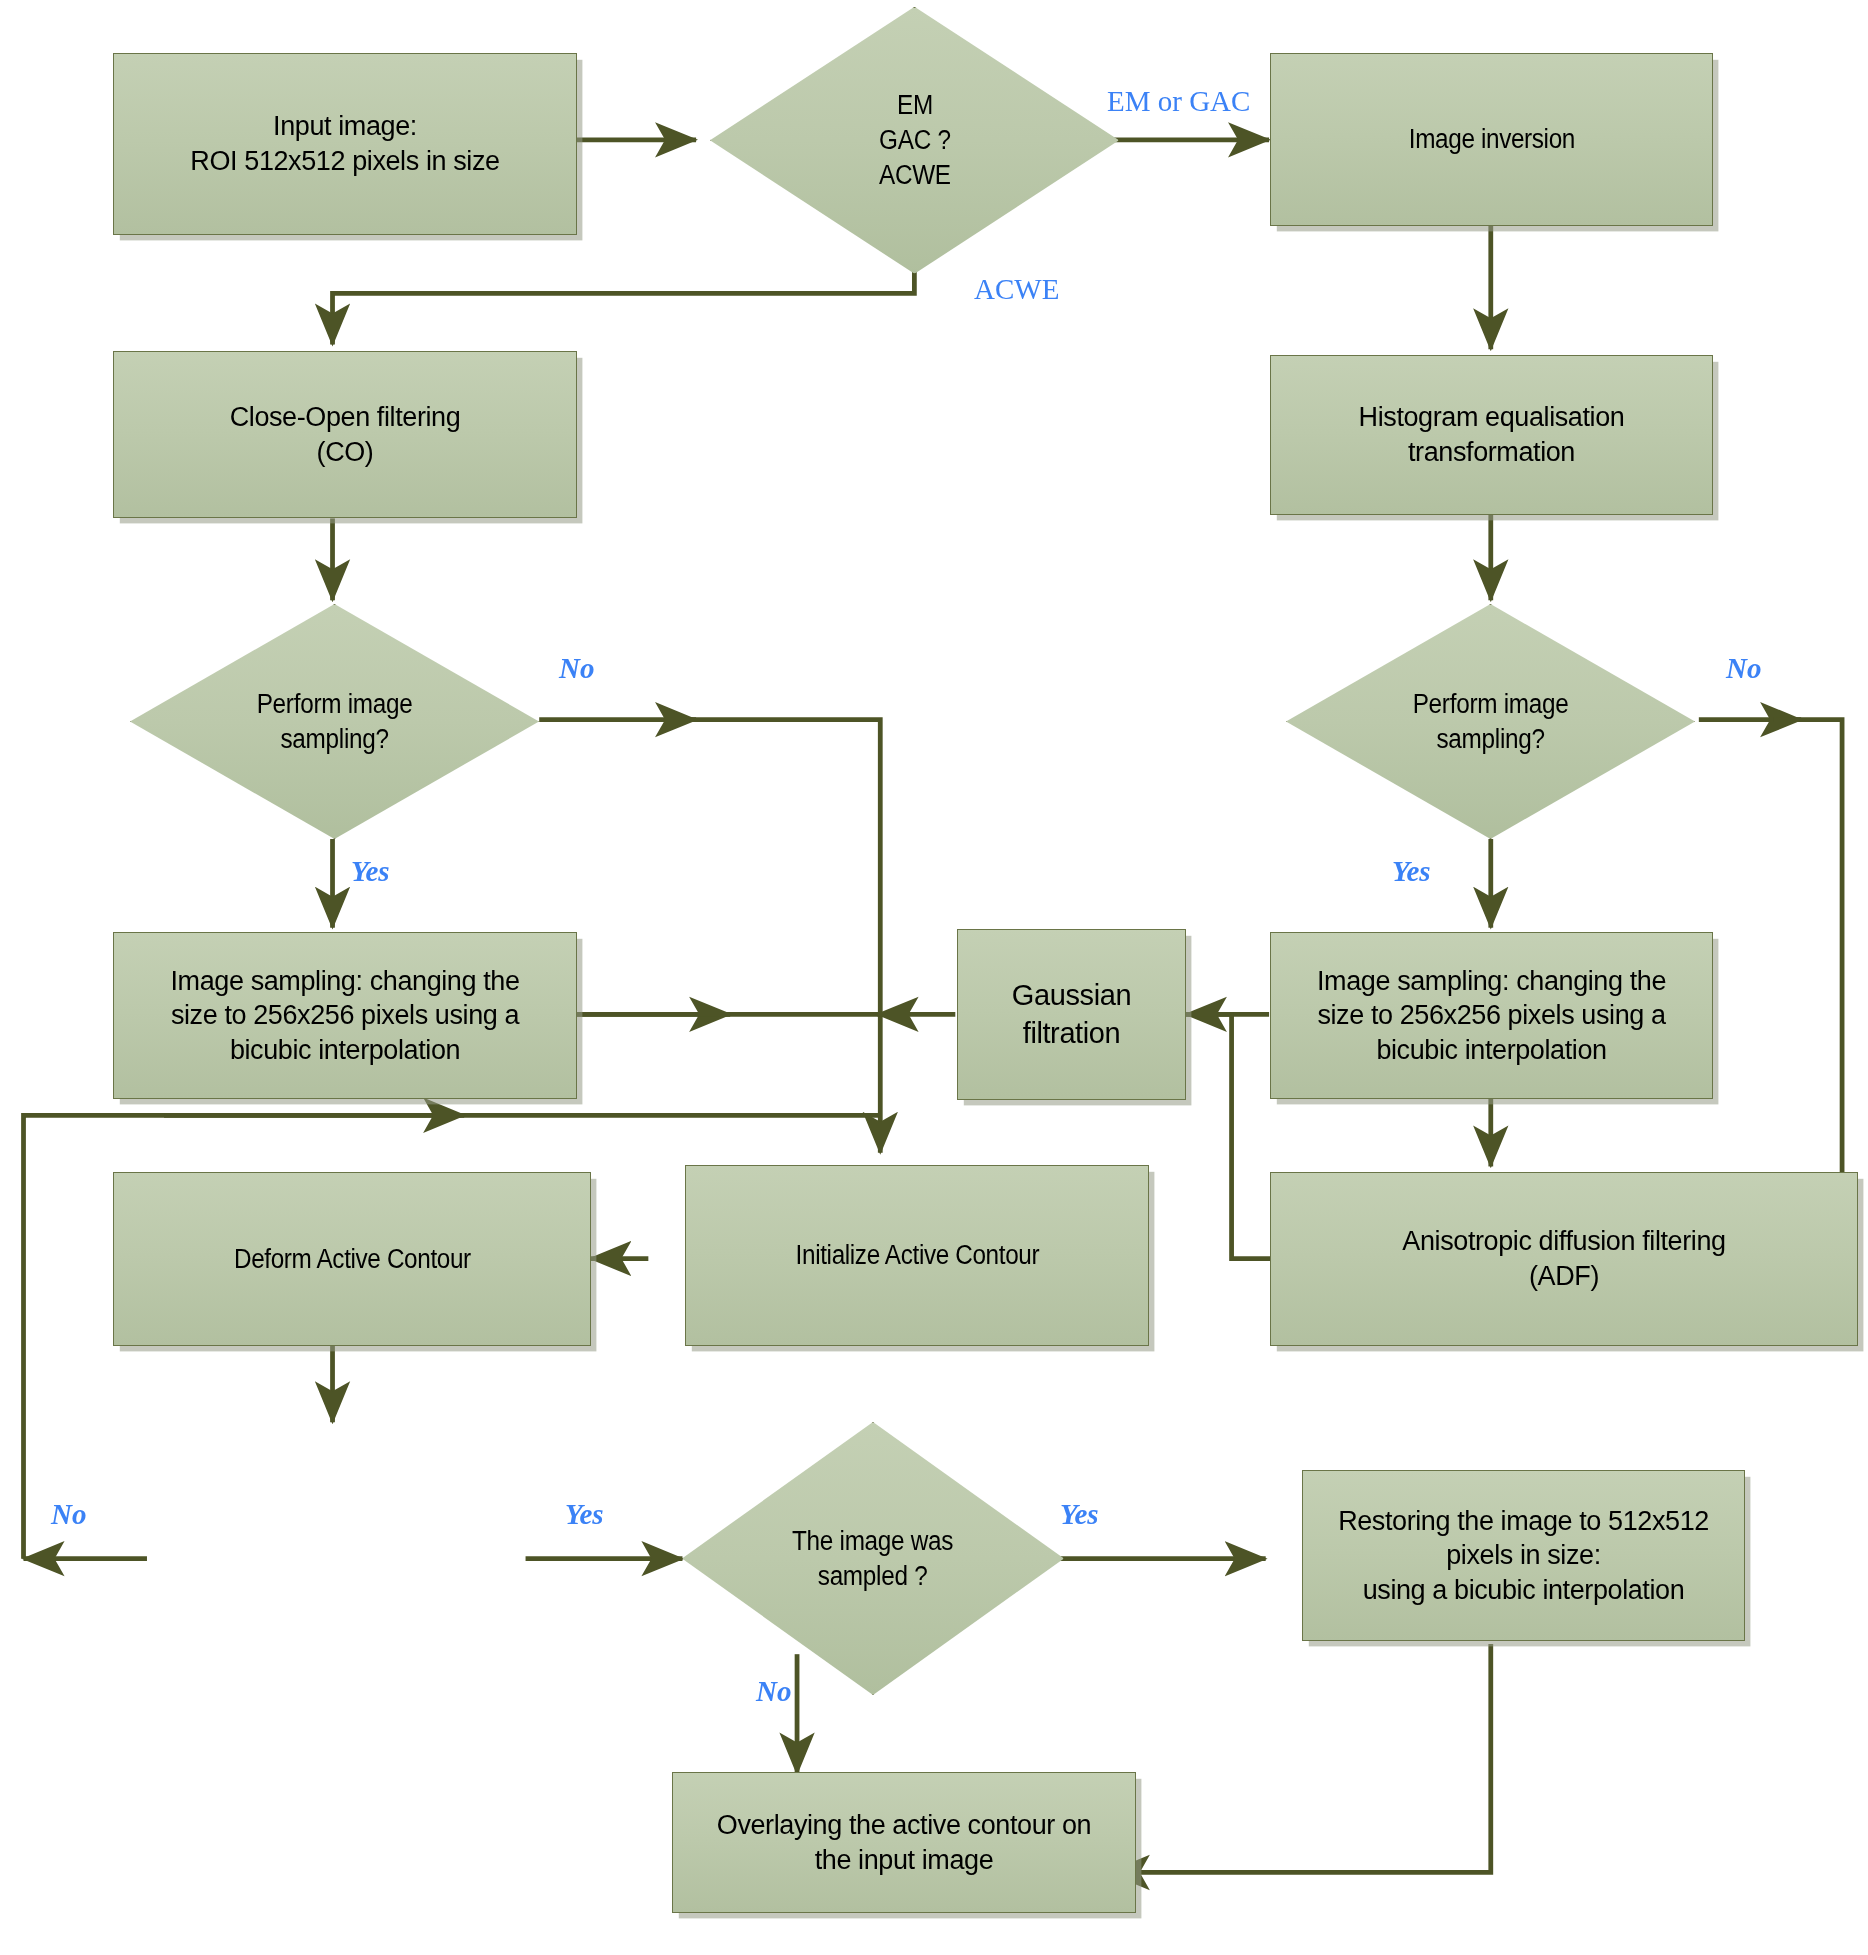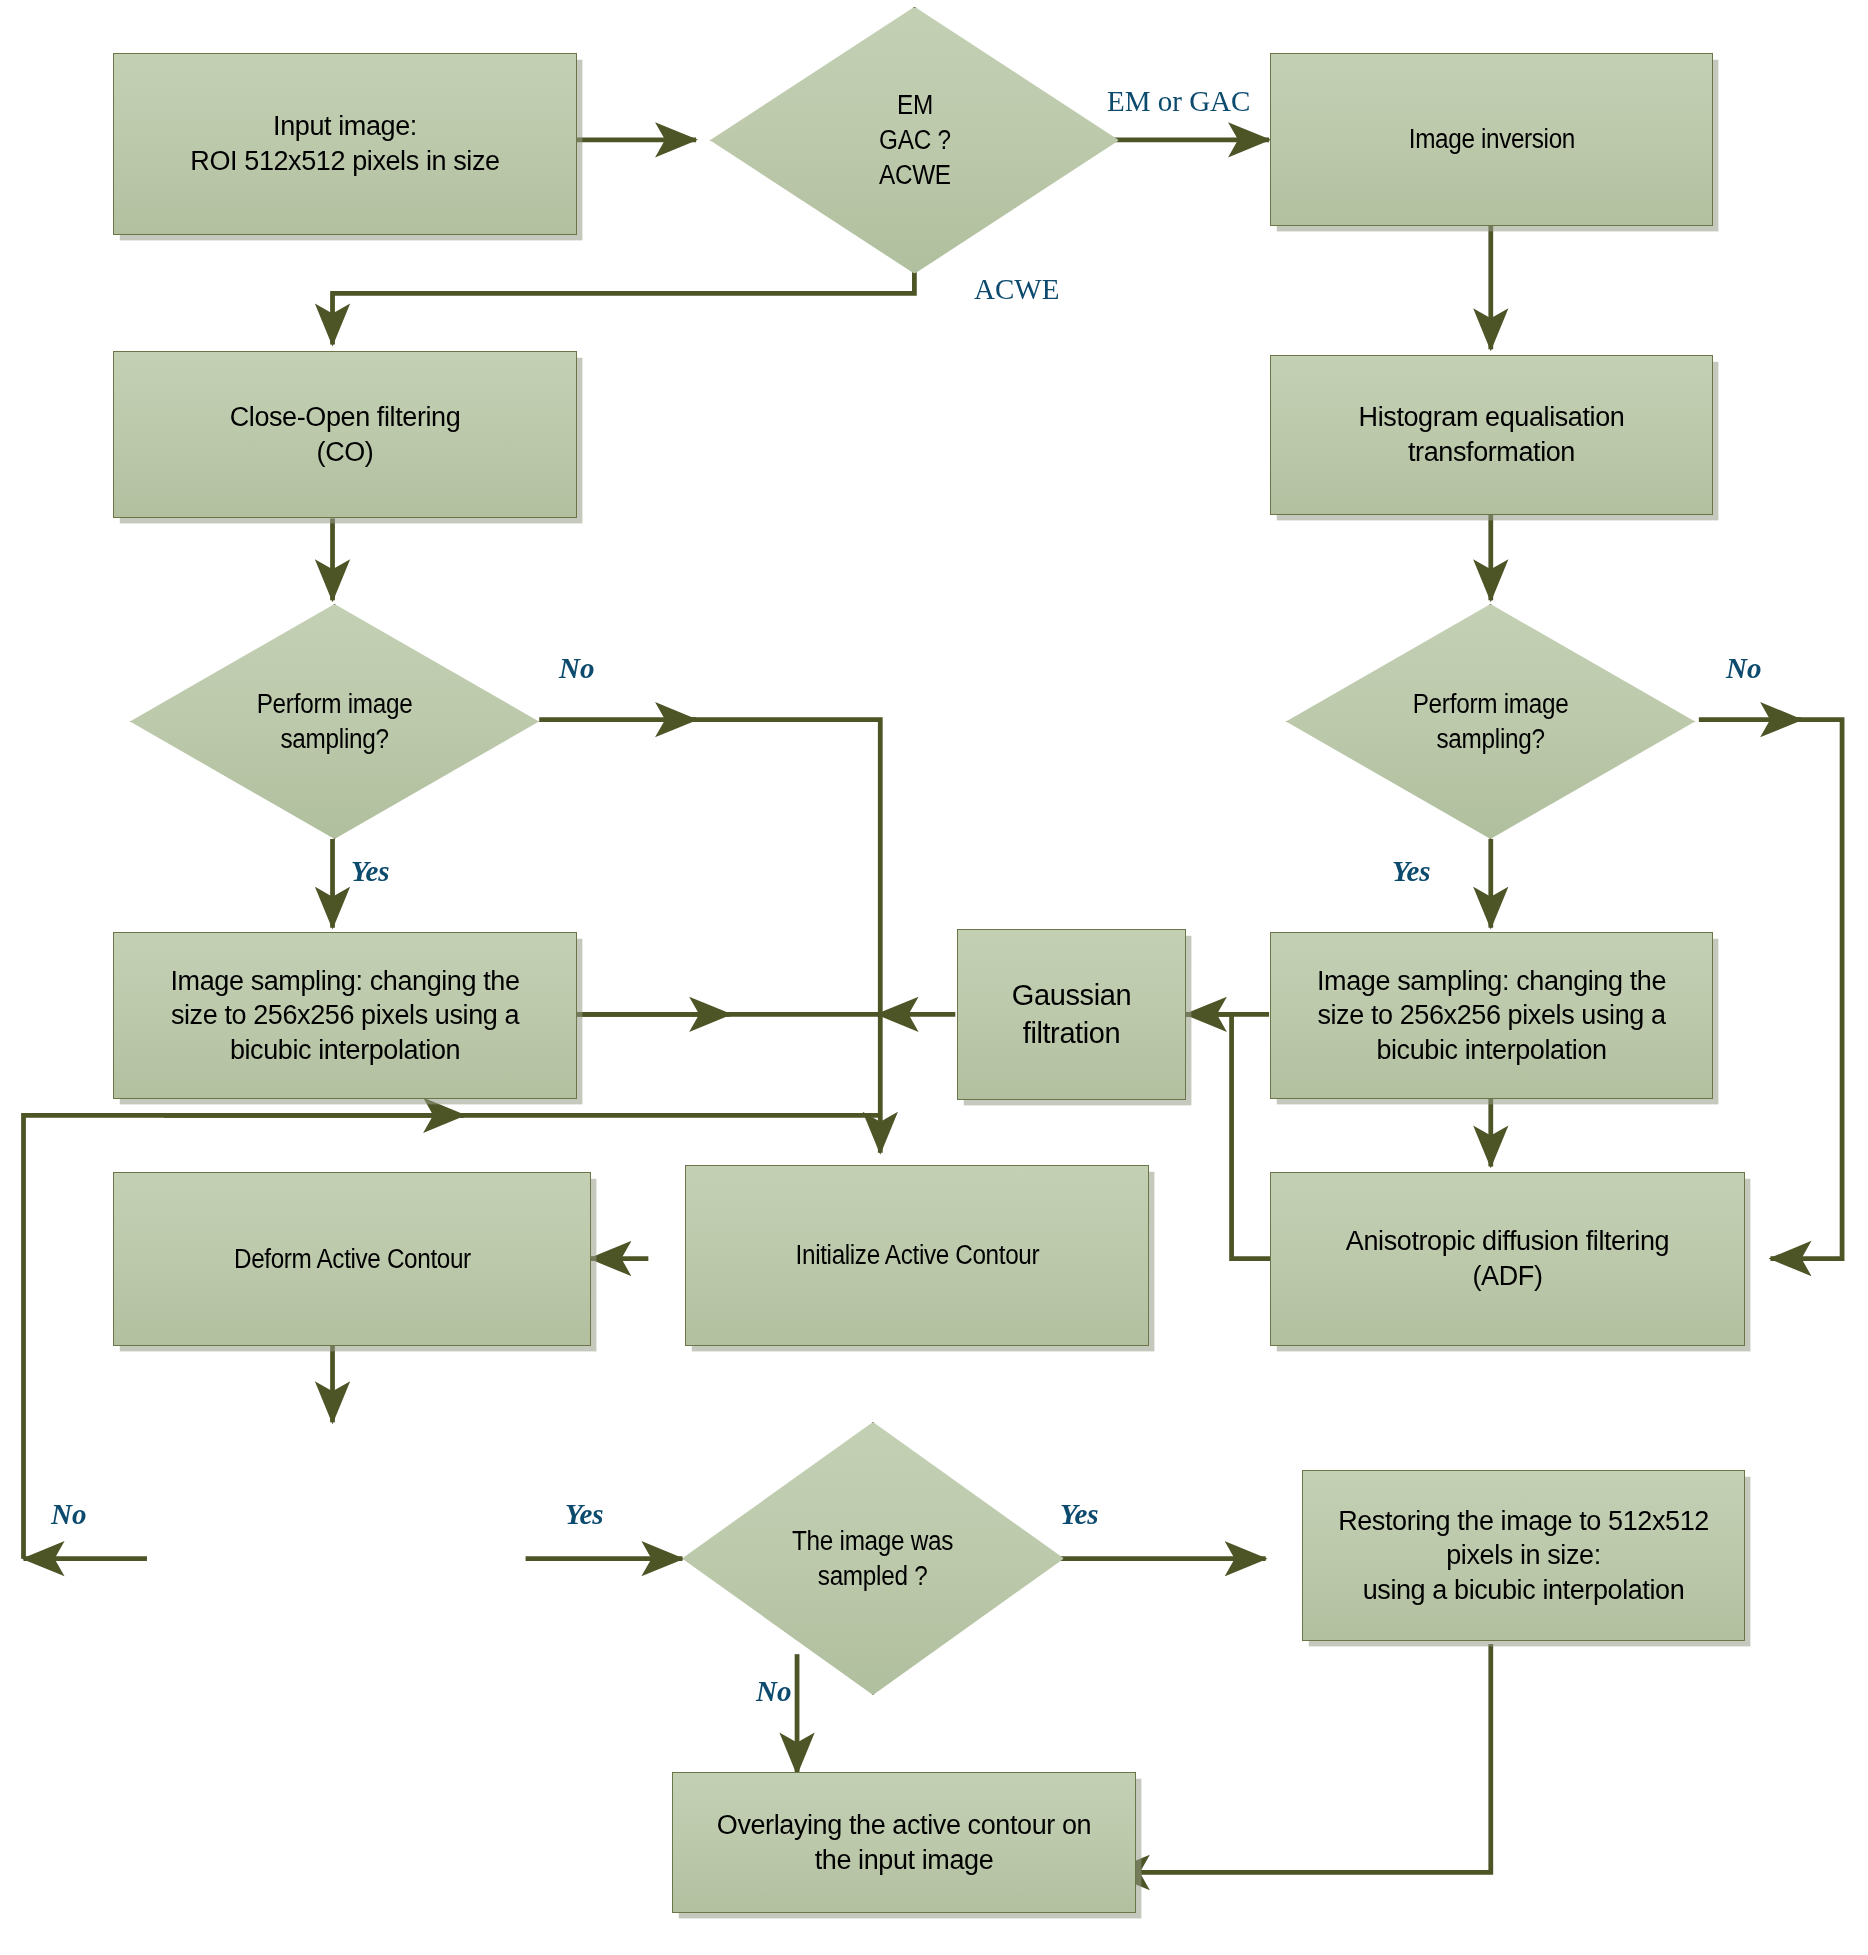--- a/index.html
+++ b/index.html
@@ -75,21 +75,21 @@
     font-family: "Liberation Sans", sans-serif;
     font-size: 27px;
     transform: scaleX(0.9);
     letter-spacing: -0.3px;
   }
   
   .elabel {
     position: absolute;
     font-family: "Liberation Serif", serif;
     font-size: 27px;
-    color: #0c4a6e;
+    color: #3b82f6;
     white-space: nowrap;
   }
   .elabel.yn {
     font-weight: bold;
     font-style: italic;
     font-size: 29px;
   }
   .elabel.plain {
     font-weight: normal;
     font-style: normal;
@@ -226,21 +226,21 @@
   </div>
 
   <div class="node box" style="left:113px; top:1172px; width:478px; height:174px;">
     <div class="box-inner">Deform Active Contour</div>
   </div>
 
   <div class="node box" style="left:649px; top:1165px; width:464px; height:181px;margin-left:36px;">
     <div class="box-inner">Initialize Active Contour</div>
   </div>
 
-  <div class="node box" style="left:1270px; top:1172px; width:475px; height:174px; flex-direction:column;">
+  <div class="node box" style="left:1270px; top:1172px; width:588px; height:174px; flex-direction:column;">
     <div>Anisotropic diffusion filtering</div>
     <div>(ADF)</div>
   </div>
 
 
   <div class="node diamond" style="left:682px; top:1422px; width:382px; height:273px;">
     <div class="dshadow"></div>
     <div class="dshape"></div>
     <div class="dtext" style="display:flex;flex-direction:column;">
       <span>The image was</span>

